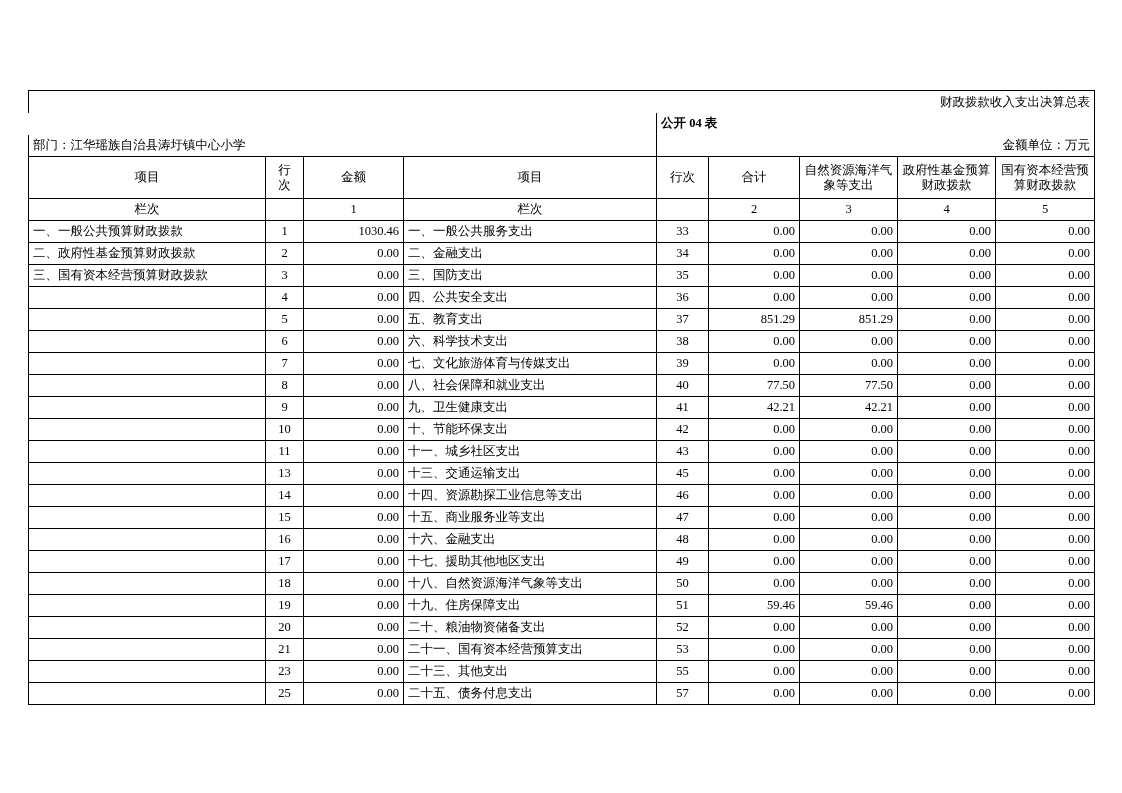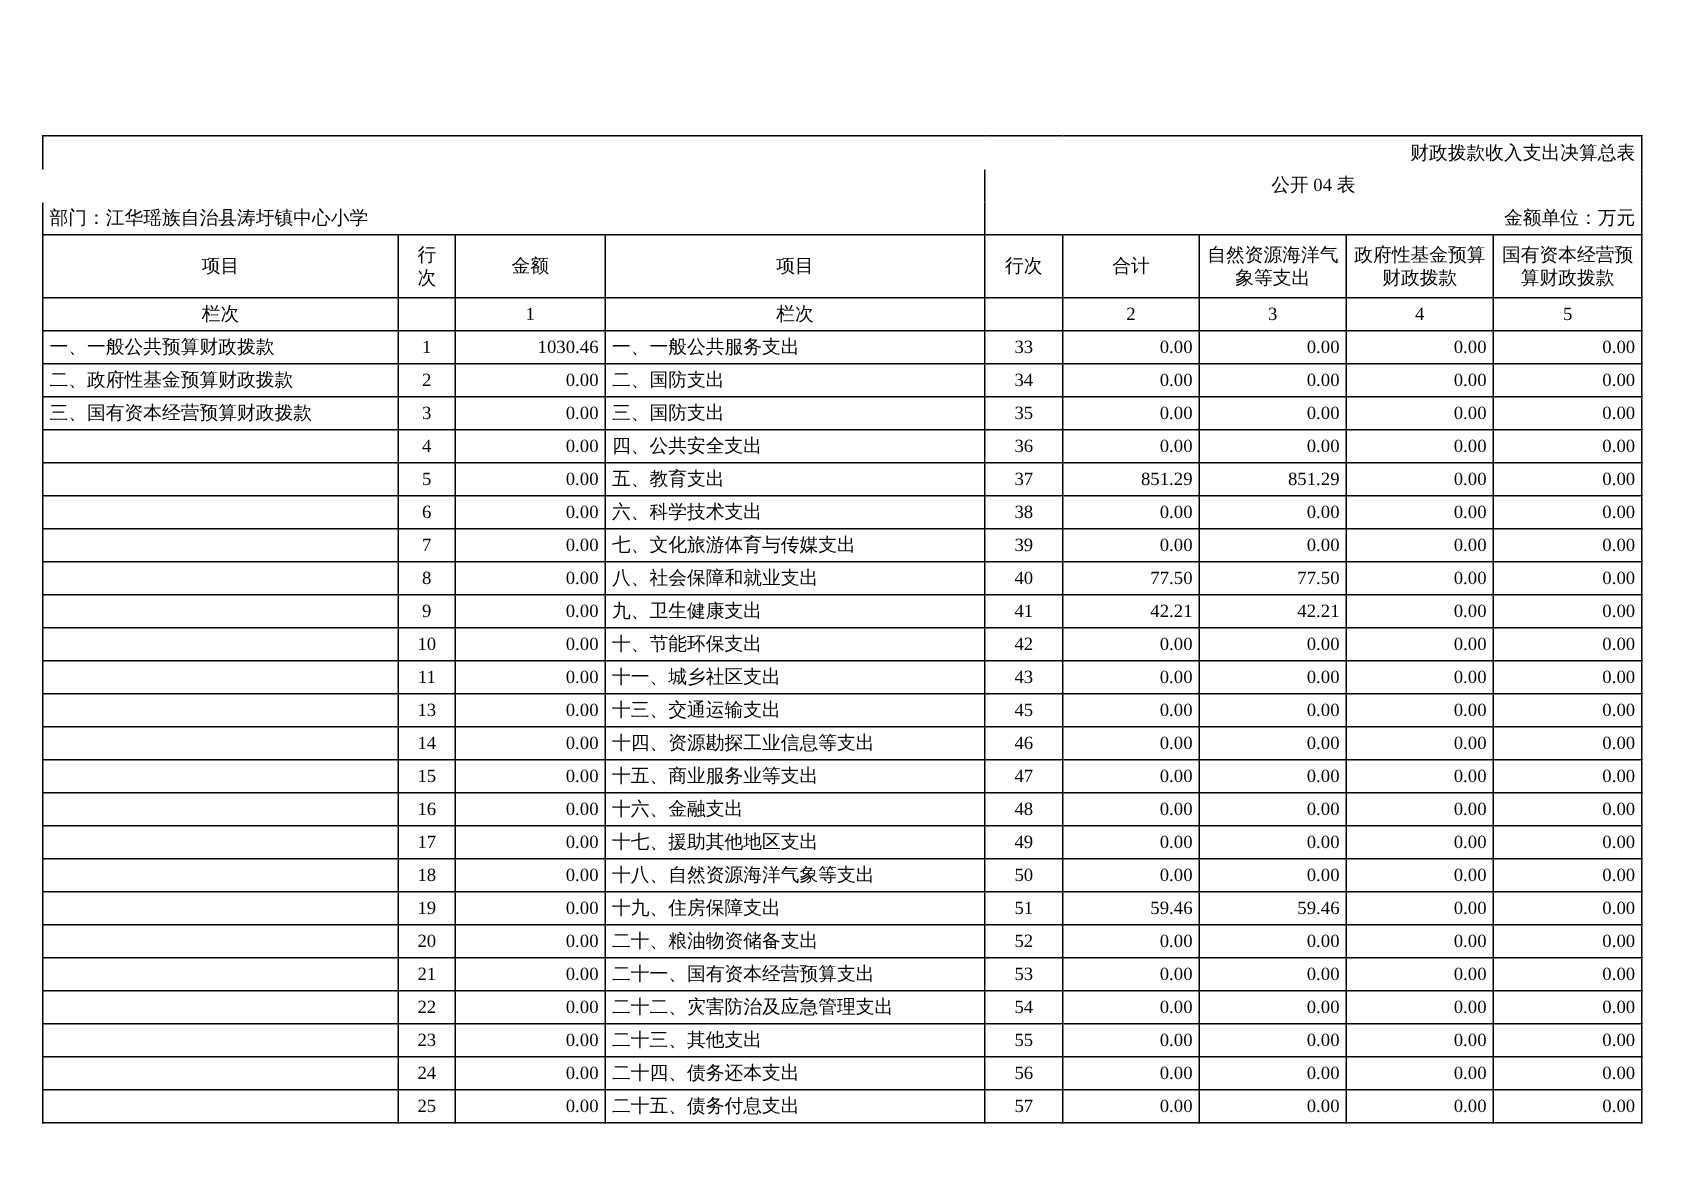--- a/index.html
+++ b/index.html
@@ -37,22 +37,22 @@
   .title-cell {
     text-align: right;
     font-weight: normal;
     font-size: 14px;
     height: 26px;
   }
   .nb-bottom { border-bottom: none !important; }
   .nb-top { border-top: none !important; }
   .no-border { border: none !important; }
   .pub-label {
-    text-align: center;
-    font-weight: normal;
+    text-align: left;
+    font-weight: bold;
     font-size: 13.5px;
     padding-right: 6px;
     margin-left: 43px;
   }
   .unit-label {
     text-align: right;
     font-size: 12.5px;
     padding-right: 6px;
   }
   .dept-label {
@@ -152,21 +152,21 @@
         <td class="rowno">33</td>
         <td class="numcell">0.00</td>
         <td class="numcell">0.00</td>
         <td class="numcell">0.00</td>
         <td class="numcell">0.00</td>
       </tr>
       <tr>
         <td class="itemcell">二、政府性基金预算财政拨款</td>
         <td class="rowno">2</td>
         <td class="numcell">0.00</td>
-        <td class="itemcell">二、国防支出</td>
+        <td class="itemcell">二、金融支出</td>
         <td class="rowno">34</td>
         <td class="numcell">0.00</td>
         <td class="numcell">0.00</td>
         <td class="numcell">0.00</td>
         <td class="numcell">0.00</td>
       </tr>
       <tr>
         <td class="itemcell">三、国有资本经营预算财政拨款</td>
         <td class="rowno">3</td>
         <td class="numcell">0.00</td>
@@ -359,46 +359,24 @@
         <td class="numcell">0.00</td>
         <td class="itemcell">二十一、国有资本经营预算支出</td>
         <td class="rowno">53</td>
         <td class="numcell">0.00</td>
         <td class="numcell">0.00</td>
         <td class="numcell">0.00</td>
         <td class="numcell">0.00</td>
       </tr>
       <tr>
         <td class="itemcell"></td>
-        <td class="rowno">22</td>
-        <td class="numcell">0.00</td>
-        <td class="itemcell">二十二、灾害防治及应急管理支出</td>
-        <td class="rowno">54</td>
-        <td class="numcell">0.00</td>
-        <td class="numcell">0.00</td>
-        <td class="numcell">0.00</td>
-        <td class="numcell">0.00</td>
-      </tr>
-      <tr>
-        <td class="itemcell"></td>
         <td class="rowno">23</td>
         <td class="numcell">0.00</td>
         <td class="itemcell">二十三、其他支出</td>
         <td class="rowno">55</td>
-        <td class="numcell">0.00</td>
-        <td class="numcell">0.00</td>
-        <td class="numcell">0.00</td>
-        <td class="numcell">0.00</td>
-      </tr>
-      <tr>
-        <td class="itemcell"></td>
-        <td class="rowno">24</td>
-        <td class="numcell">0.00</td>
-        <td class="itemcell">二十四、债务还本支出</td>
-        <td class="rowno">56</td>
         <td class="numcell">0.00</td>
         <td class="numcell">0.00</td>
         <td class="numcell">0.00</td>
         <td class="numcell">0.00</td>
       </tr>
       <tr>
         <td class="itemcell"></td>
         <td class="rowno">25</td>
         <td class="numcell">0.00</td>
         <td class="itemcell">二十五、债务付息支出</td>

